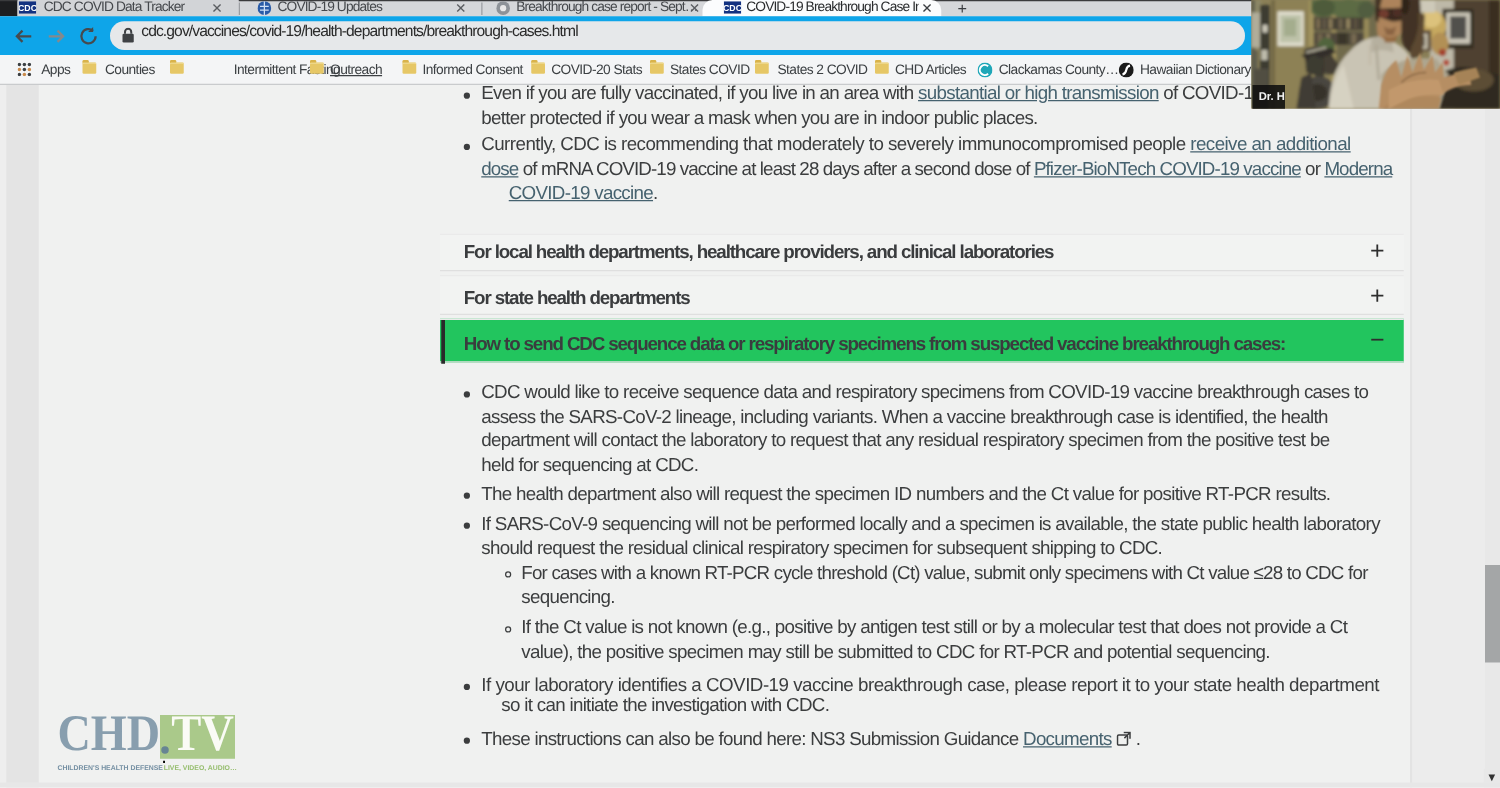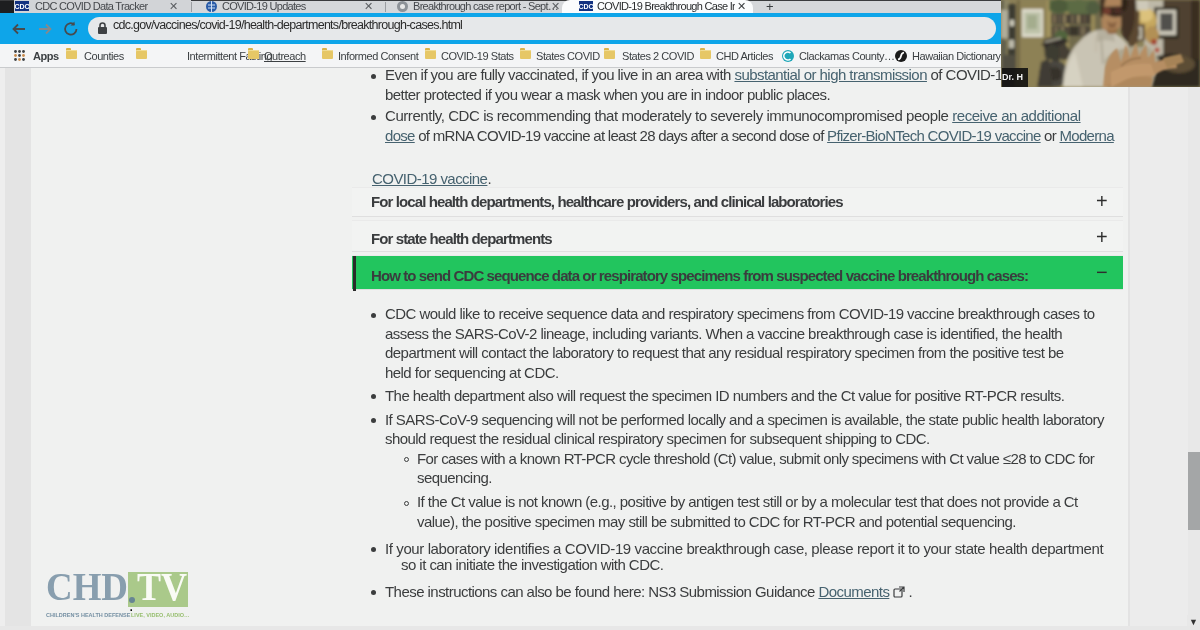--- a/index.html
+++ b/index.html
@@ -43,21 +43,21 @@
 
 #chd { left:46px; top:571px; width:260px; height:52px; }
 #chdtxt { position:absolute; left:0px; top:-5px; font-family:"Liberation Serif", serif; font-weight:bold; font-size:41px; line-height:41px; color:rgba(110,138,158,0.8); transform:scaleX(0.9); transform-origin:left top;}
 #chdbox { position:absolute; left:82px; top:1px; width:60px; height:35px; background:rgba(154,191,115,0.82); }
 #chddot { position:absolute; left:83px; top:26px; width:6px; height:6px; border-radius:50%; background:rgba(95,125,148,0.9);}
 #chdtv { position:absolute; left:91px; top:-5px; font-family:"Liberation Serif", serif; font-weight:bold; font-size:41px; line-height:41px; color:rgba(253,253,250,0.96); transform:scaleX(0.88); transform-origin:left top;}
 #chdtag1 { position:absolute; left:0px; top:41px; font-size:5.5px; font-weight:bold; color:rgba(110,138,158,0.95); letter-spacing:0px;}
 #chdtag2 { position:absolute; left:85px; top:41px; font-size:5.5px; font-weight:bold; color:rgba(150,190,110,1); letter-spacing:0px;}
 
 #cam { left:1001px; top:0px; width:199px; height:87px; overflow:hidden; }
-#drh { position:absolute; left:1002px; top:68px; width:26px; height:19px; background:rgba(15,15,15,0.88); color:#f2f2f2; font-size:9px; font-weight:bold; line-height:19px; text-align:left; z-index:5;}
+#drh { position:absolute; left:1002px; top:68px; width:26px; height:19px; background:rgba(15,15,15,0.88); color:#f2f2f2; font-size:9px; font-weight:bold; line-height:19px; text-align:right; z-index:5;}
 </style>
 </head>
 <body>
 <div class="abs" id="tabstrip">
   <div style="position:absolute;left:0;top:0;width:14px;height:13px;background:#1d1e20;"></div>
     <div style="position:absolute;left:0;top:0;width:1200px;height:1px;background:#3a3b3d;"></div>
 
   <div style="position:absolute;left:14px;top:0;width:177px;height:13px;background:#d2d4d7;"></div>
   <svg style="position:absolute;left:15px;top:1px" width="14" height="10">
       <rect width="14" height="10" fill="#123180"></rect>
@@ -116,31 +116,31 @@
         <circle cx="5.5" cy="1.5" r="1.4"></circle>
         <circle cx="9.5" cy="1.5" r="1.4"></circle>
         <circle cx="1.5" cy="5.5" r="1.4" fill="#c98a4b"></circle>
         <circle cx="5.5" cy="5.5" r="1.4"></circle>
         <circle cx="9.5" cy="5.5" r="1.4" fill="#c98a4b"></circle>
         <circle cx="1.5" cy="9.5" r="1.4"></circle>
         <circle cx="5.5" cy="9.5" r="1.4" fill="#c98a4b"></circle>
         <circle cx="9.5" cy="9.5" r="1.4"></circle>
       </g>
   </svg>
-  <div class="bm" style="left:33px;font-weight:bold;">Apps</div>
+  <div class="bm" style="left:33px;">Apps</div>
   <div class="folder" style="left:66px;"></div>
     <div class="bm" style="left:84px;">Counties</div>
   <div class="folder" style="left:136px;"></div>
     <div class="bm" style="left:152px;margin-left:35px;">Intermittent Fasting</div>
   <div class="folder" style="left:248px;"></div>
     <div class="bm" style="left:264px;text-decoration:underline;">Outreach</div>
   <div class="folder" style="left:322px;"></div>
     <div class="bm" style="left:338px;">Informed Consent</div>
   <div class="folder" style="left:425px;"></div>
-    <div class="bm" style="left:441px;">COVID-19 Stats</div>
+    <div class="bm" style="left:441px;">COVID-20 Stats</div>
   <div class="folder" style="left:520px;"></div>
     <div class="bm" style="left:536px;">States COVID</div>
   <div class="folder" style="left:604px;"></div>
     <div class="bm" style="left:622px;">States 2 COVID</div>
   <div class="folder" style="left:700px;"></div>
     <div class="bm" style="left:716px;">CHD Articles</div>
   <svg style="position:absolute;left:782px;top:6px" width="12" height="12">
       <circle cx="6" cy="6" r="6" fill="#1fa7b8"></circle>
       <path d="M8.5 3 A 4 4 0 1 0 8.5 9" stroke="#fff" stroke-width="1.6" fill="none"></path>
     </svg>
@@ -160,21 +160,21 @@
 <div class="abs" id="sbtrack"></div>
 <div class="abs" id="sbthumb"></div>
 <div class="abs" id="sbarrow">▼</div>
 
 <div class="dot" style="left:371px;top:74px;"></div>
 <div class="ln" style="left:385px;top:66px;">Even if you are fully vaccinated, if you live in an area with <a>substantial or high transmission</a> of COVID-19, you are</div>
 <div class="ln" style="left:385px;top:85.5px;">better protected if you wear a mask when you are in indoor public places.</div>
 <div class="dot" style="left:371px;top:115px;"></div>
 <div class="ln" style="left:385px;top:107px;letter-spacing:-0.44px;">Currently, CDC is recommending that moderately to severely immunocompromised people <a>receive an additional</a></div>
 <div class="ln" style="left:385px;top:126.5px;letter-spacing:-0.7px;"><a>dose</a> of mRNA COVID-19 vaccine at least 28 days after a second dose of <a>Pfizer-BioNTech COVID-19 vaccine</a> or <a>Moderna</a></div>
-<div class="ln" style="left:372px;top:146px;margin-top:24px;"><a>COVID-19 vaccine</a>.</div>
+<div class="ln" style="left:407px;top:146px;"><a>COVID-19 vaccine</a>.</div>
 
 <div class="acc" style="top:187px;height:30px;">
     <div class="t" style="top:5px;">For local health departments, healthcare providers, and clinical laboratories</div>
     <div class="pm" style="top:1.5px;">+</div>
   </div>
 <div class="acc" style="top:220px;height:32px;">
     <div class="t" style="top:9px;">For state health departments</div>
     <div class="pm" style="top:4.5px;">+</div>
   </div>
 <div class="acc" style="top:255px;height:35px;background:#22c55e;">

